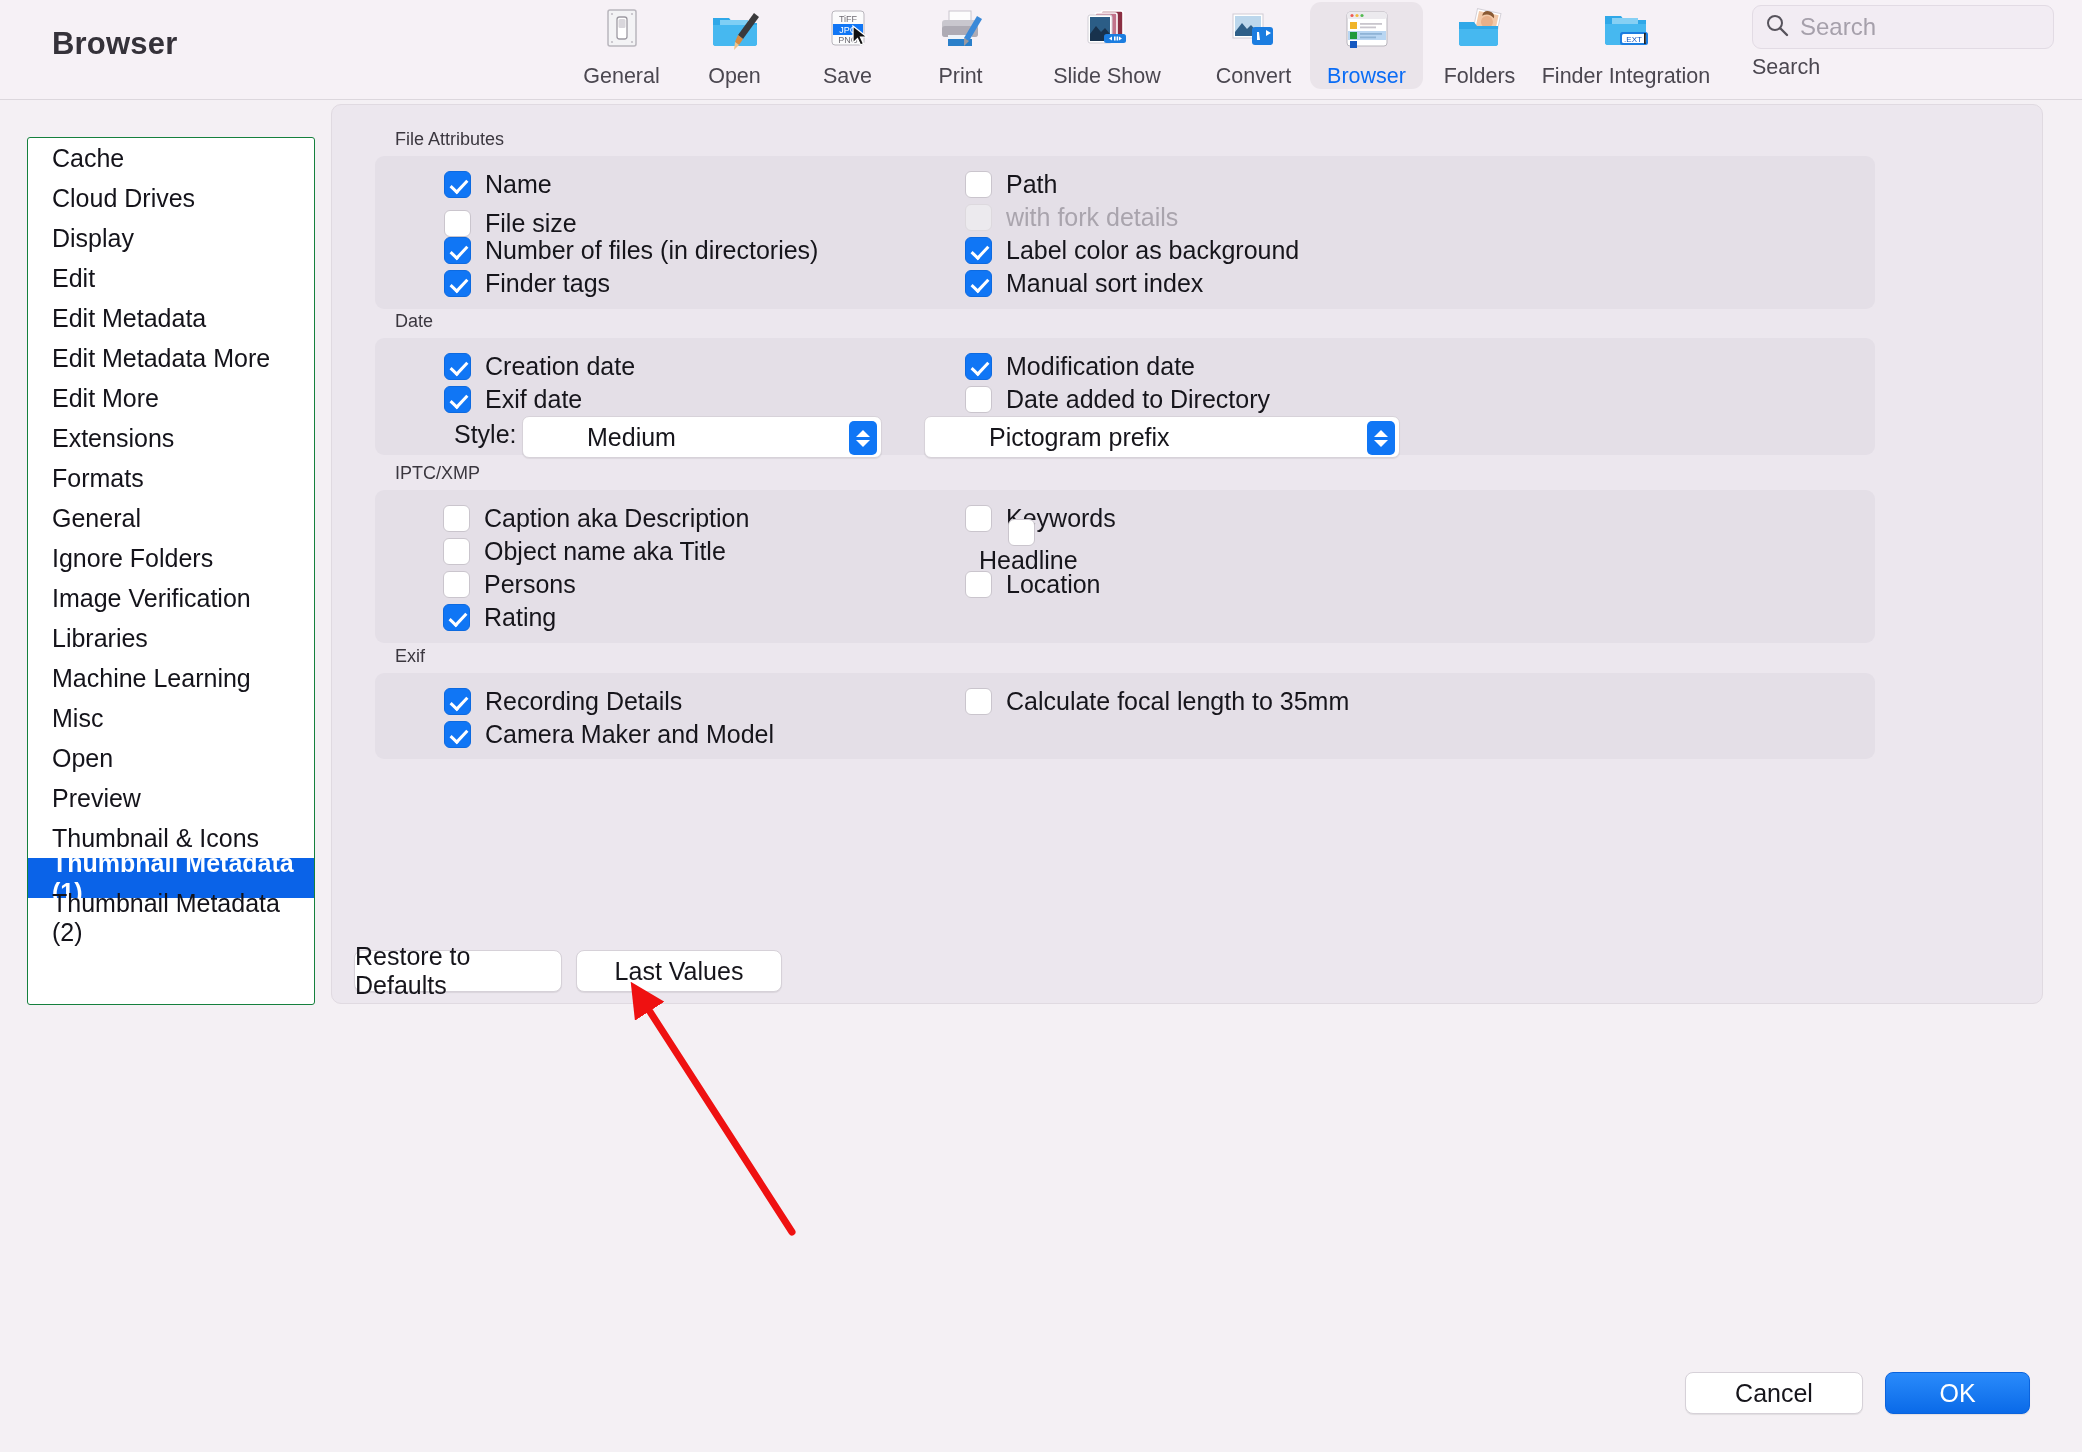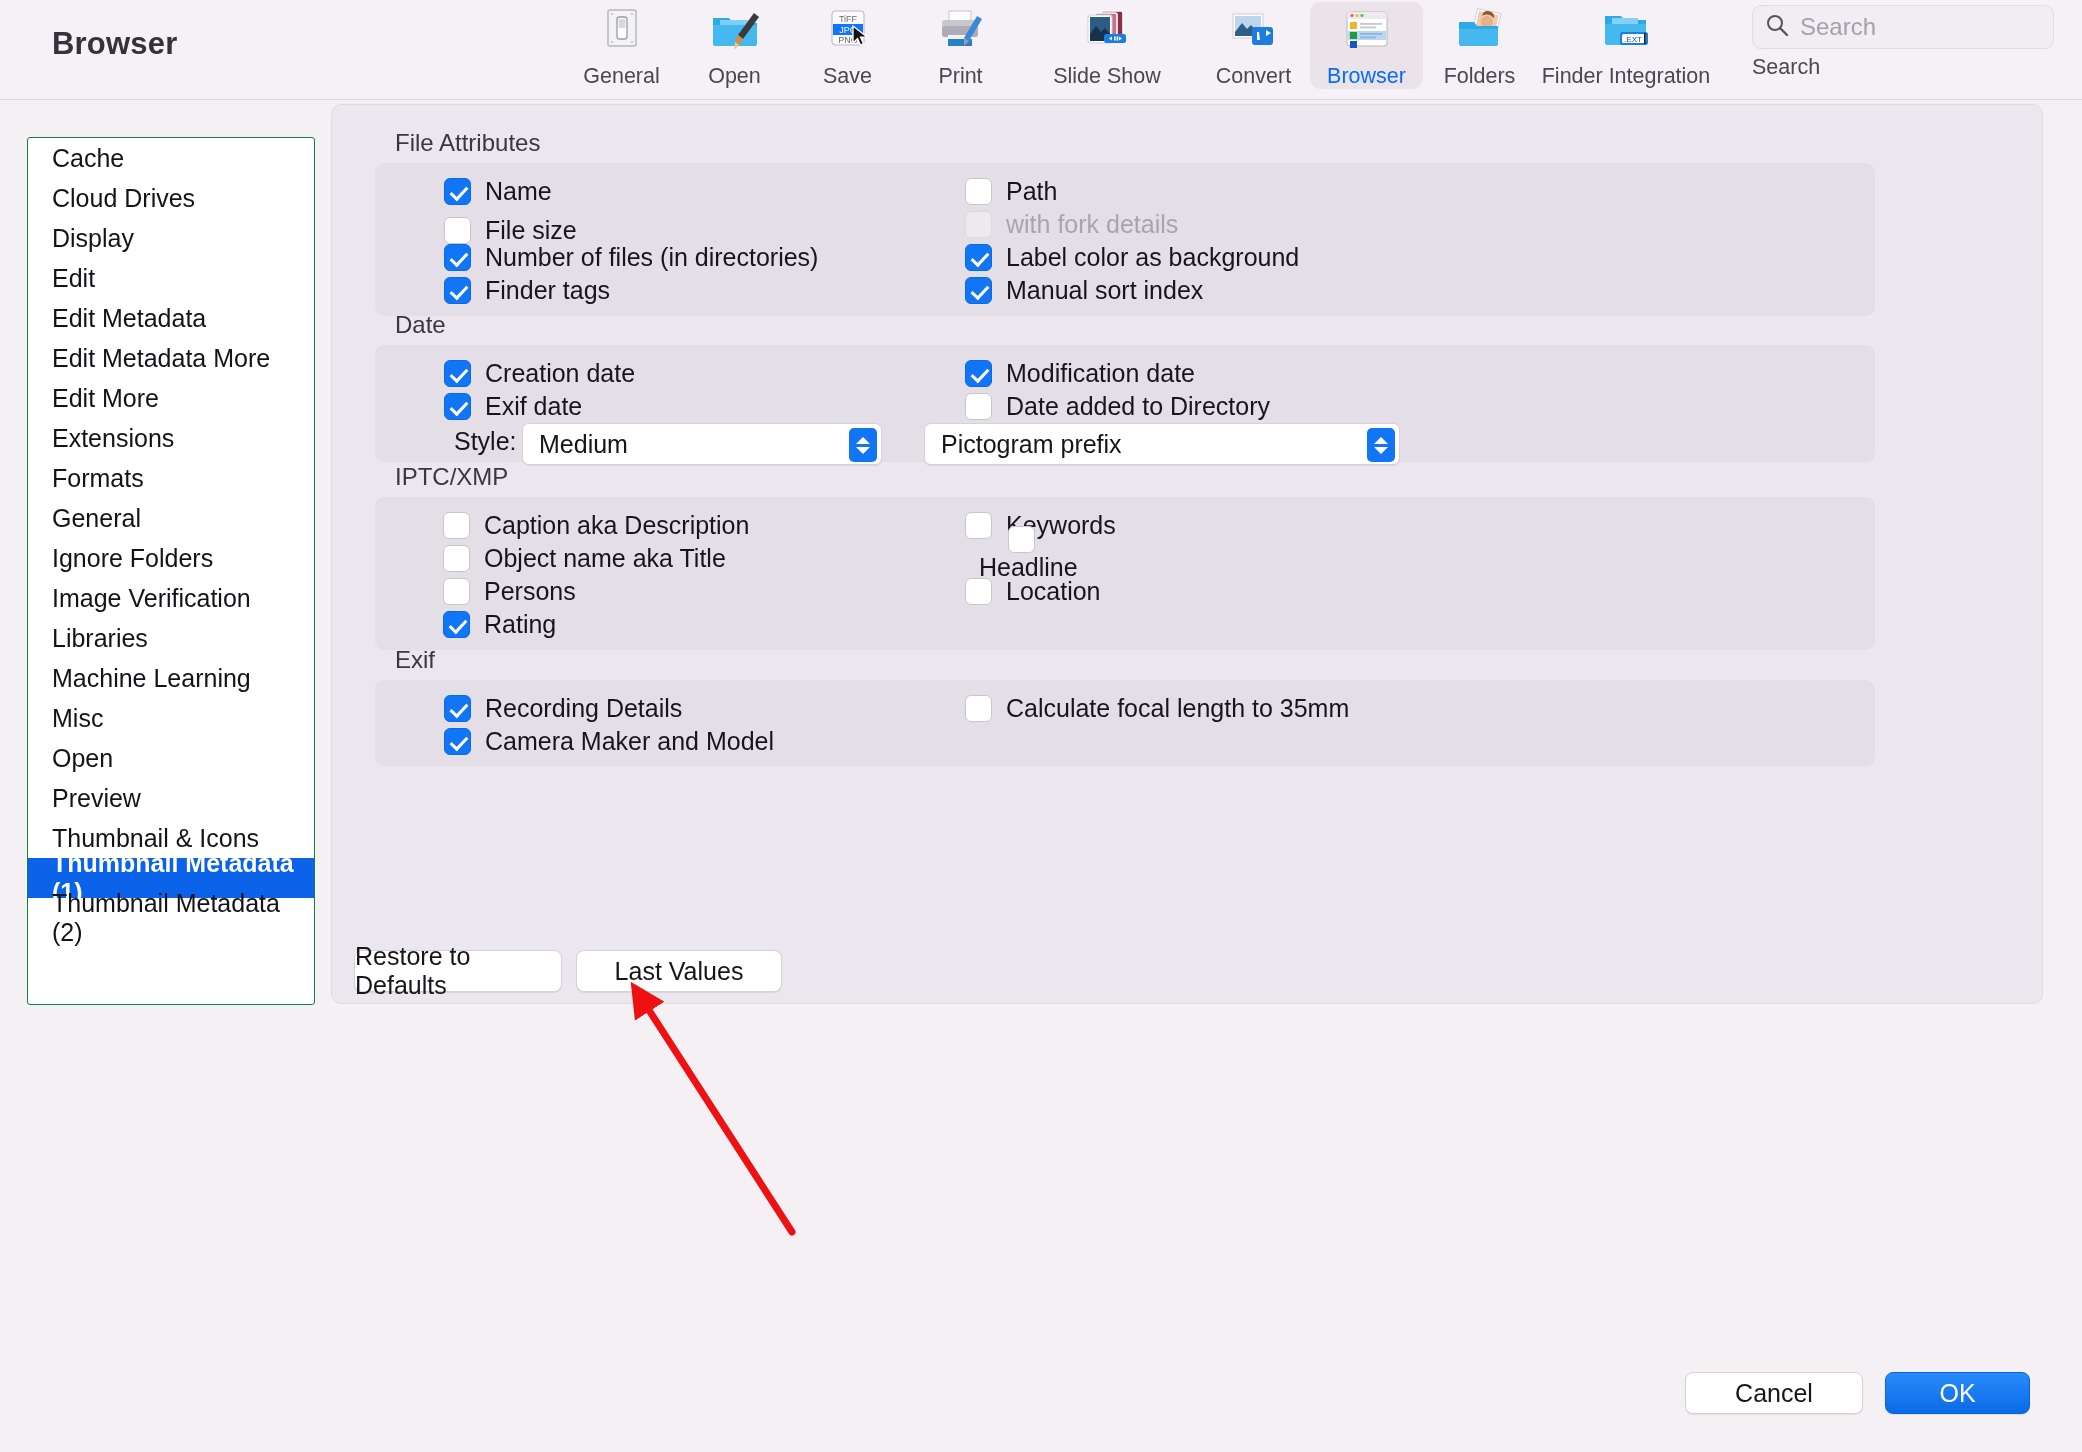--- a/index.html
+++ b/index.html
@@ -70,21 +70,21 @@
   #content {
     position: absolute; left: 331px; top: 104px;
     width: 1712px; height: 900px;
     background: #ece7ee;
     border: 1px solid #e0dae1;
     border-radius: 10px;
   }
 
   .group { position: absolute; }
   .group-title {
-    font-size: 24px; color: #3b373f; margin-bottom: 6px; padding-left: 20px;
+    font-size: 18px; color: #3b373f; margin-bottom: 6px; padding-left: 20px;
   }
   .group-box {
     background: #e4dfe7; border-radius: 9px; position: relative;
   }
 
   .chk-row {
     position: absolute; display: flex; align-items: center; padding-left: 41px;
   }
   .cb {
     width: 27px; height: 27px; border-radius: 6px; flex: 0 0 auto;
@@ -99,21 +99,21 @@
     border: solid #fff; border-width: 0 3px 3px 0;
     transform: rotate(43deg);
   }
   .chk-label { margin-left: 14px; font-size: 25px; color: #16151b; white-space: nowrap; }
   .chk-label.disabled { color: #a9a4ad; }
 
   .sel-field {
     position: absolute; height: 42px; background: #ffffff;
     border-radius: 7px; border: 1px solid #d7d2d9;
     box-shadow: 0 1px 1px rgba(0,0,0,.07);
-    display: flex; align-items: center;
+    display: flex; align-items: center; padding-left: 48px;
   }
   .sel-value { font-size: 25px; color: #16151b; margin-left: 16px; }
   .sel-stepper {
     position: absolute; right: 4px; top: 4px;
     width: 28px; height: 34px; border-radius: 5px; background: #1076f5;
     display: flex; flex-direction: column; align-items: center; justify-content: center; gap: 3px;
   }
   .sel-stepper span { display: block; width: 0; height: 0; }
   .sel-stepper .up   { border-left: 7px solid transparent; border-right: 7px solid transparent; border-bottom: 7px solid #fff; }
   .sel-stepper .down { border-left: 7px solid transparent; border-right: 7px solid transparent; border-top: 7px solid #fff; }

